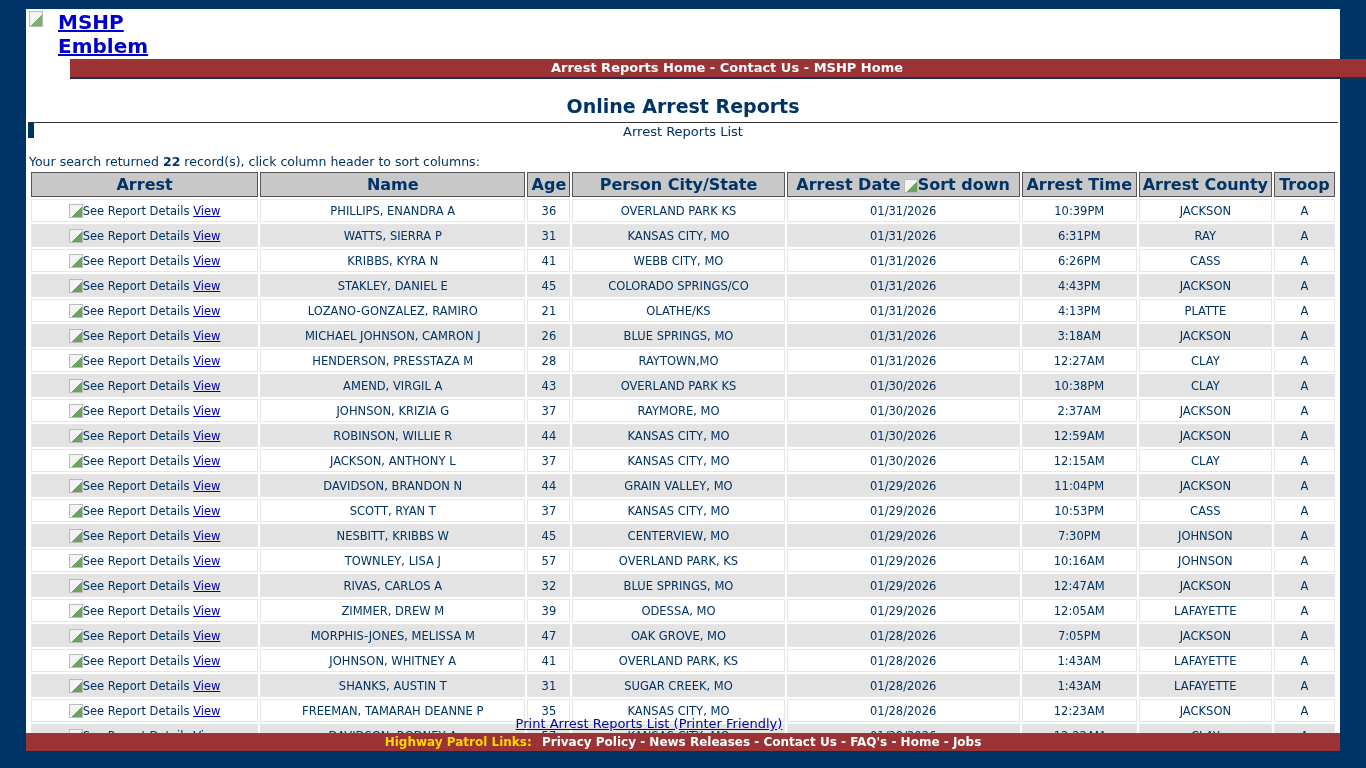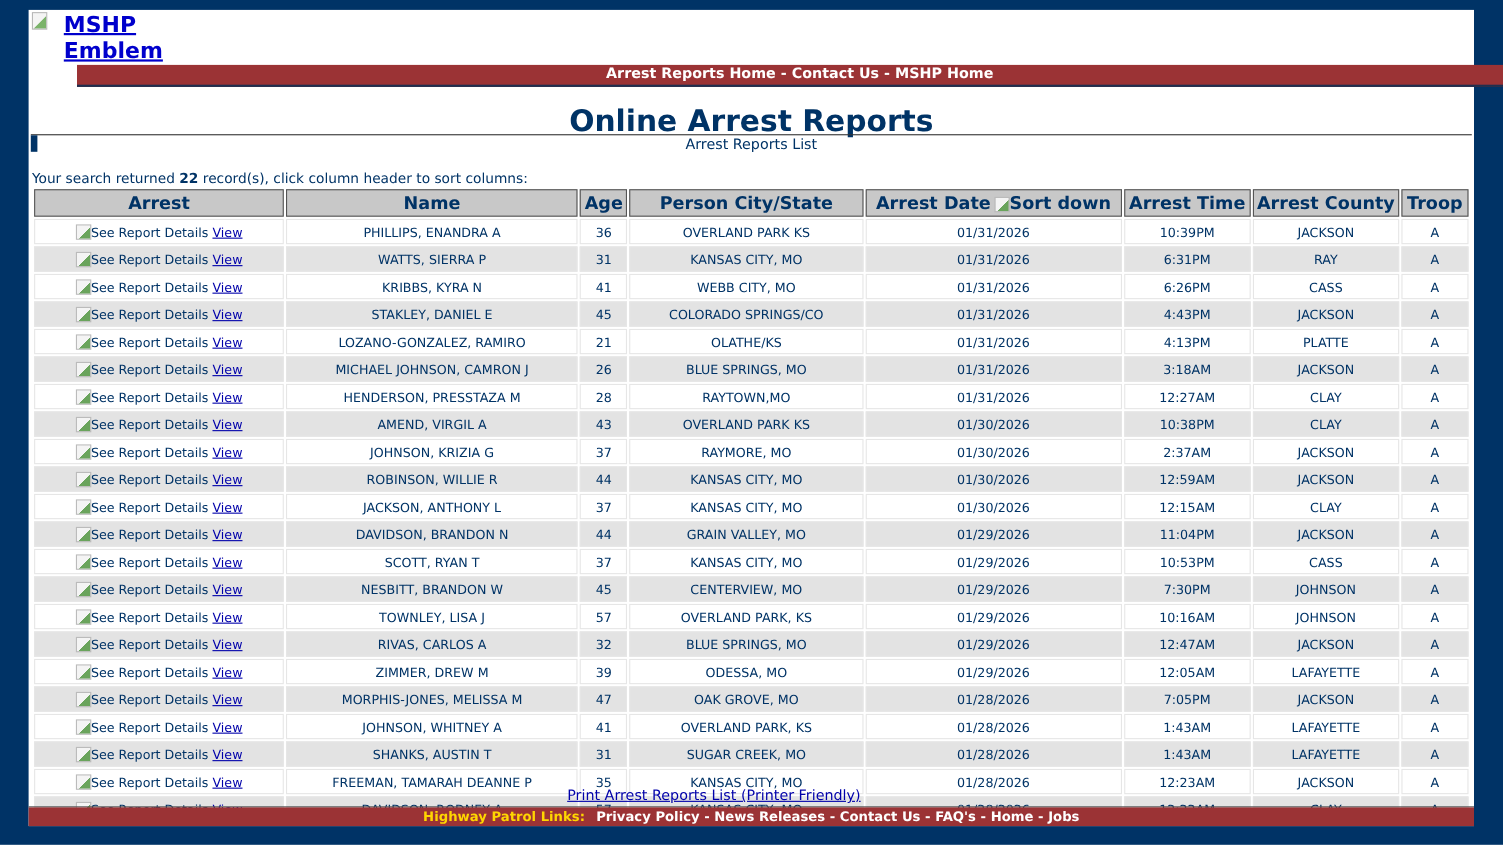--- a/index.html
+++ b/index.html
@@ -27,21 +27,21 @@
     font-family: "DejaVu Sans", sans-serif;
   }
   .topnav {
     position: absolute; top: 50px; left: 0; width: 1314px; height: 18px;
     background: #9b3335; border-bottom: 2px solid #1f2f4f;
     text-align: center; color: #fff; font-weight: bold; font-size: 13px; line-height: 18px; margin-left: 44px;
   }
   .topnav a { color: #fff; text-decoration: none; }
   .title {
     position: absolute; top: 86px; left: 0; width: 1314px; text-align: center;
-    font-size: 27px; font-weight: bold; color: #003366;
+    font-size: 19px; font-weight: bold; color: #003366;
   }
   .title-rule {
     position: absolute; top: 113px; left: 2px; width: 1310px; height: 1px; background: #333;
   }
   .title-mark { position: absolute; top: 114px; left: 2px; width: 6px; height: 15px; background: #003366; }
   .subtitle {
     position: absolute; top: 115px; left: 0; width: 1314px; text-align: center;
     font-size: 13px; font-weight: normal; color: #003366;
   }
   .summary {
@@ -259,21 +259,21 @@
           <td>SCOTT, RYAN T</td>
           <td>37</td>
           <td>KANSAS CITY, MO</td>
           <td>01/29/2026</td>
           <td>10:53PM</td>
           <td>CASS</td>
           <td>A</td>
         </tr>
         <tr class="even">
           <td><span class="row-icon"></span><span class="see-text">See Report Details</span> <span class="view-link">View</span></td>
-          <td>NESBITT, BRANDON W</td>
+          <td>NESBITT, KRIBBS W</td>
           <td>45</td>
           <td>CENTERVIEW, MO</td>
           <td>01/29/2026</td>
           <td>7:30PM</td>
           <td>JOHNSON</td>
           <td>A</td>
         </tr>
         <tr class="odd">
           <td><span class="row-icon"></span><span class="see-text">See Report Details</span> <span class="view-link">View</span></td>
           <td>TOWNLEY, LISA J</td>

